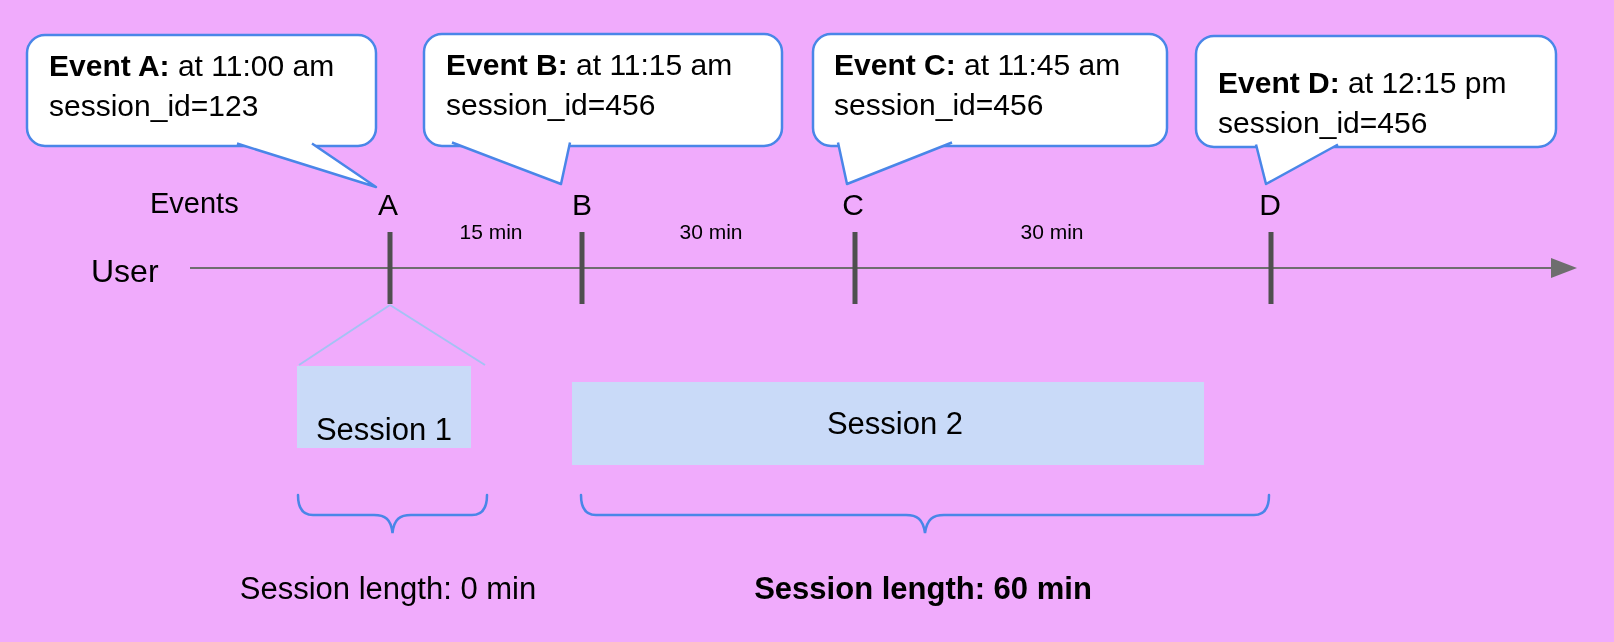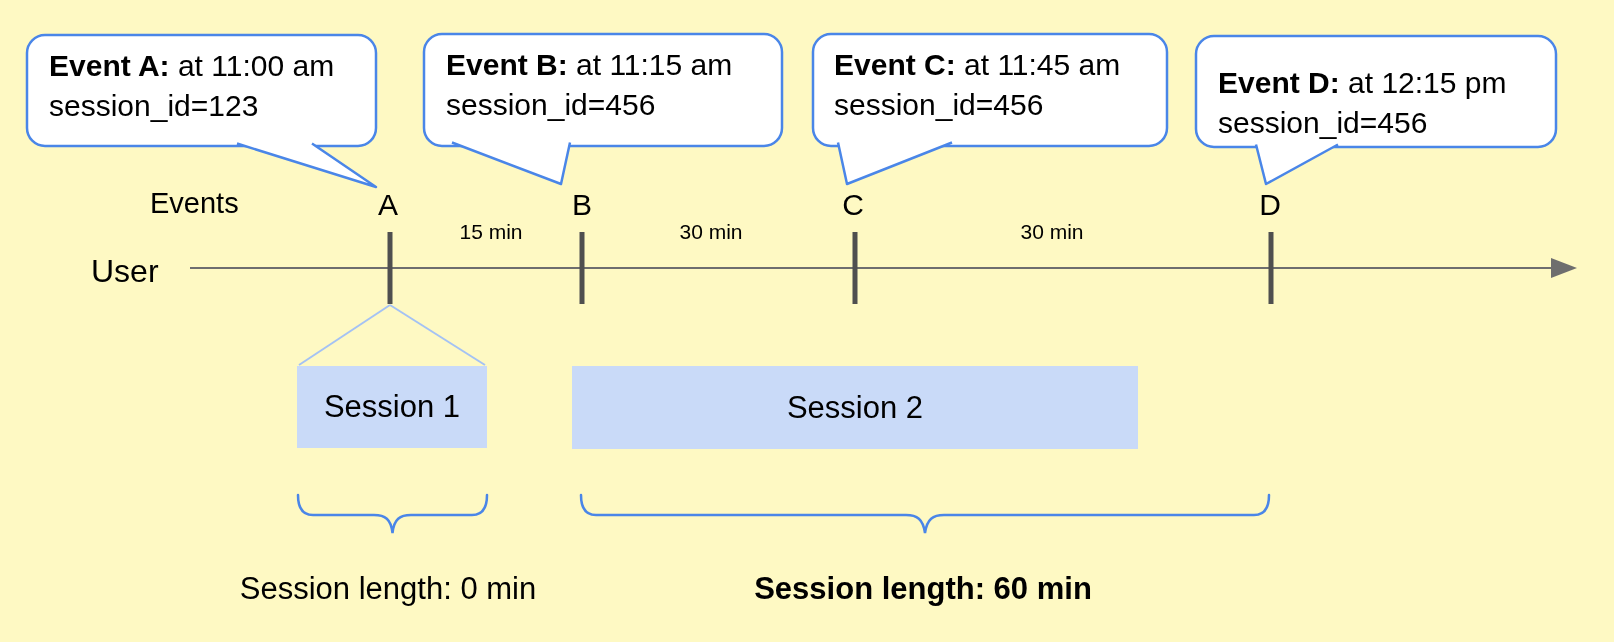--- a/index.html
+++ b/index.html
@@ -1,19 +1,19 @@
 <!DOCTYPE html>
 <html><head>
 <meta charset="utf-8">
 <style>
   html,body{margin:0;padding:0;background:#ffffff;}
   .canvas{
     position:relative;
     width:1614px;height:642px;
-    background:#fef9c3;
+    background:#f0abfc;
     font-family:"Liberation Sans", sans-serif;
     color:#000000;
     overflow:hidden;
   }
   .shapes{position:absolute;left:0;top:0;z-index:1;}
   .txt{position:absolute;z-index:2;white-space:nowrap;}
 
   .bubble-text{font-size:30px;line-height:40px;}
   .bubble-text b{font-weight:bold;}
   .bt-a{left:49px;top:46px;}
@@ -34,22 +34,22 @@
   .iv-1{left:431px;}
   .iv-2{left:651px;}
   .iv-3{left:992px;}
 
   .session-box{
     position:absolute;z-index:2;
     background:#c9daf8;
     display:flex;align-items:center;justify-content:center;
     font-size:31px;
   }
-  .sb-1{left:297px;top:366px;width:190px;height:82px;}
-  .sb-2{left:572px;top:366px;width:566px;height:83px;}
+  .sb-1{left:297px;top:366px;width:174px;height:82px;align-items:flex-end;}
+  .sb-2{left:572px;top:382px;width:618px;height:83px;padding-left:14px;}
 
   .length-label{width:400px;text-align:center;font-size:31px;line-height:1.1;top:572px;}
   .ll-1{left:188px;}
   .ll-2{left:723px;font-weight:bold;}
 </style>
 </head>
 <body>
 
 <div class="canvas">
 

